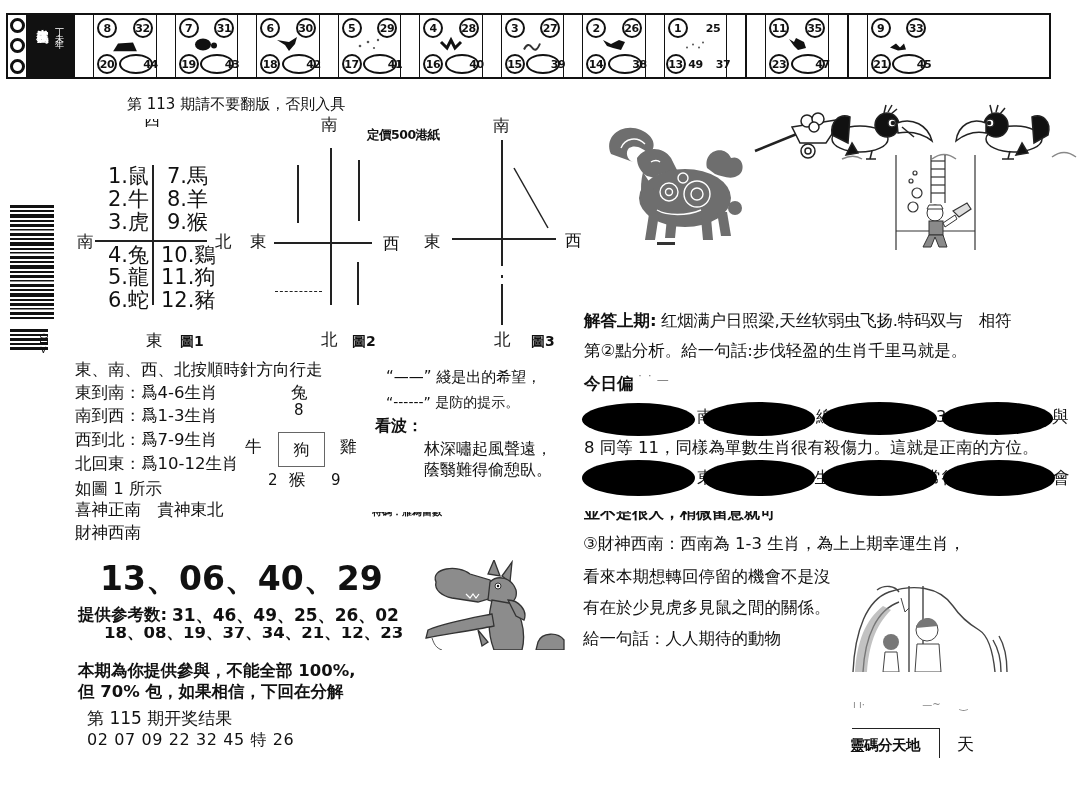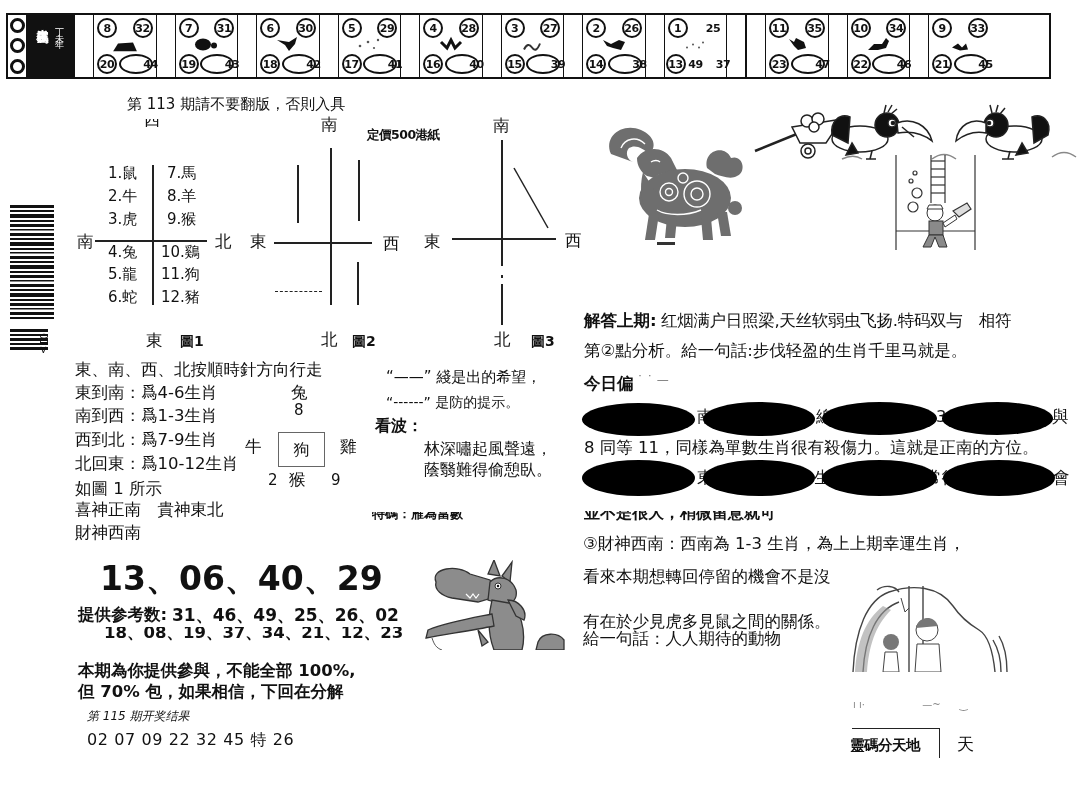--- a/index.html
+++ b/index.html
@@ -22,21 +22,21 @@
   .gap { width:20px; border-left:1.5px solid #111; border-right:1.5px solid #111; box-sizing:border-box; }
   .zbox { width:61.5px; position:relative; }
   .cn { position:absolute; width:20px; height:20px; border:2px solid #111; border-radius:50%; box-sizing:border-box;
         font-size:11px; font-weight:bold; display:flex; align-items:center; justify-content:center; letter-spacing:-0.5px; }
   .cn.tl { left:3px; top:3px; } .cn.tr { right:3px; top:3px; }
   .cn.bl { left:3px; bottom:3px; } .cn.br { right:3px; bottom:3px;padding-left:30px; }
   .cn.bm { left:21px; bottom:3px; }
   .animal { position:absolute; left:50%; top:50%; transform:translate(-50%,-50%); }
 
   .dg { font-size:16.5px; }
-  .li { font-size:15px; }
+  .li { font-size:21px; }
   .rl { font-size:16.5px; }
   .rc { font-size:16.5px; }
   .redact { position:absolute; background:#000; border-radius:50%; }
 </style>
 </head>
 <body>
 
 <div id="strip">
   <div class="circles">
     <span></span>
@@ -151,29 +151,20 @@
     <span class="cn tl">11</span>
     <span class="cn tr">35</span>
     <span class="animal"><svg width="22" height="16">
           <path d="M3 3 L8 6 L10 2 L18 6 L20 12 L12 14 L8 10 Z" fill="#111"></path>
         </svg></span>
     <span class="cn bl">23</span>
     <span class="cn br">47</span>
   </div>
 
   <div class="gap"></div>
-  <div class="zbox">
-    <span class="cn tl">10</span>
-    <span class="cn tr">34</span>
-    <span class="animal"><svg width="24" height="16">
-          <path d="M2 14 L8 8 L16 8 L20 2 L23 5 L20 12 L12 14 Z" fill="#111"></path>
-        </svg></span>
-    <span class="cn bl">22</span>
-    <span class="cn br">46</span>
-  </div>
 
   <div class="gap"></div>
   <div class="zbox">
     <span class="cn tl">9</span>
     <span class="cn tr">33</span>
     <span class="animal"><svg width="20" height="10">
           <path d="M2 6 L8 2 L12 6 L16 2 L18 8 L10 9 Z" fill="#111"></path>
         </svg></span>
     <span class="cn bl">21</span>
     <span class="cn br">45</span>
@@ -299,33 +290,33 @@
   <span class="t rl" style="left:289px;top:472px;">猴</span>
   <span class="t" style="left:331px;top:473px;font-size:15px;">9</span>
 </div>
 
 <span class="t" style="left:386px;top:370px;font-size:15px;">“——” 綫是出的希望，</span>
 <span class="t" style="left:386px;top:395px;font-size:14px;">“------” 是防的提示。</span>
 <span class="t" style="left:375px;top:418px;font-size:16px;font-weight:bold;">看波：</span>
 <span class="t" style="left:424px;top:441px;font-size:16px;">林深嘯起風聲遠，</span>
 <span class="t" style="left:424px;top:462px;font-size:16px;">蔭翳難得偷憩臥。</span>
 <div class="clip" style="left:372px;top:512px;width:140px;height:8px;">
-  <span class="t b" style="top:-5px;font-size:13px;">特碼：雁為當數</span>
+  <span class="t b" style="top:-5px;font-size:10px;">特碼：雁為當數</span>
 </div>
 
 <span class="t b" style="left:100px;top:562px;font-size:33px;">13、06、40、29</span>
 <span class="t b" style="left:78px;top:607px;font-size:16.5px;">提供参考数:</span>
 <span class="t b" style="left:172px;top:607px;font-size:17px;">31、46、49、25、26、02</span>
 <div class="clip" style="left:104px;top:627px;width:300px;height:16px;">
   <span class="t b" style="top:-2px;font-size:16.5px;">18、08、19、37、34、21、12、23</span>
 </div>
 
 <span class="t b" style="left:78px;top:663px;font-size:16.5px;">本期為你提供參與，不能全部 100%,</span>
 <span class="t b" style="left:78px;top:684px;font-size:16.5px;">但 70% 包，如果相信，下回在分解</span>
-<span class="t" style="left:87px;top:710px;font-size:12px;font-style:italic;">第 115 期开奖结果</span>
+<span class="t" style="left:87px;top:710px;font-size:17px;">第 115 期开奖结果</span>
 <span class="t" style="left:87px;top:732px;font-size:16px;letter-spacing:0.6px;">02 07 09 22 32 45 特 26</span>
 
 <div>
   <span class="t rc b" style="left:584px;top:313px;">解答上期:</span>
   <span class="t rc" style="left:661px;top:313px;letter-spacing:-0.3px;">红烟满户日照梁,天丝软弱虫飞扬.特码双与　相符</span>
   <span class="t rc" style="left:584px;top:343px;">第②點分析。給一句話:步伐轻盈的生肖千里马就是。</span>
   <span class="t rc b" style="left:584px;top:376px;text-align:right;">今日偏</span>
   <span class="t" style="left:637px;top:374px;font-size:12px;color:#777;">˙ ˙ —</span>
 
   <span class="t rc" style="left:697px;top:409px;">南</span>
@@ -347,21 +338,21 @@
   <div class="redact" style="left:703px;top:460px;width:112px;height:36px;"></div>
   <div class="redact" style="left:822px;top:460px;width:115px;height:36px;"></div>
   <div class="redact" style="left:943px;top:460px;width:112px;height:36px;"></div>
 
   <div class="clip" style="left:584px;top:511px;width:240px;height:10px;">
     <span class="t b" style="top:-6px;font-size:16px;">並不是很大，稍微留意就可</span>
   </div>
 
   <span class="t rc" style="left:583px;top:536px;">③財神西南：西南為 1-3 生肖，為上上期幸運生肖，</span>
   <span class="t rc" style="left:583px;top:569px;">看來本期想轉回停留的機會不是沒</span>
-  <span class="t rc" style="left:583px;top:600px;margin-top:14px;">有在於少見虎多見鼠之間的關係。</span>
+  <span class="t rc" style="left:583px;top:600px;">有在於少見虎多見鼠之間的關係。</span>
   <span class="t rc" style="left:583px;top:631px;">給一句話：人人期待的動物</span>
 </div>
 
 <div style="position:absolute;left:852px;top:728px;width:88px;height:30px;border-top:1.5px solid #222;border-right:1.5px solid #222;box-sizing:border-box;"></div>
 <span class="t b" style="left:850px;top:738px;font-size:14.5px;letter-spacing:-0.5px;">靈碼分天地</span>
 <span class="t" style="left:957px;top:736px;font-size:17px;">天</span>
 <span class="t" style="left:853px;top:700px;font-size:10px;color:#888;">ı ı·&nbsp;&nbsp;&nbsp;&nbsp;&nbsp;&nbsp;&nbsp;&nbsp;&nbsp;&nbsp;&nbsp;&nbsp;&nbsp;&nbsp;&nbsp;&nbsp;&nbsp;&nbsp;—~&nbsp;&nbsp;&nbsp;&nbsp;&nbsp;&nbsp;‿</span>
 
 <svg style="position:absolute;left:597px;top:118px;" width="150" height="130" viewBox="0 0 150 130">
   <g fill="#6e6e6e">

